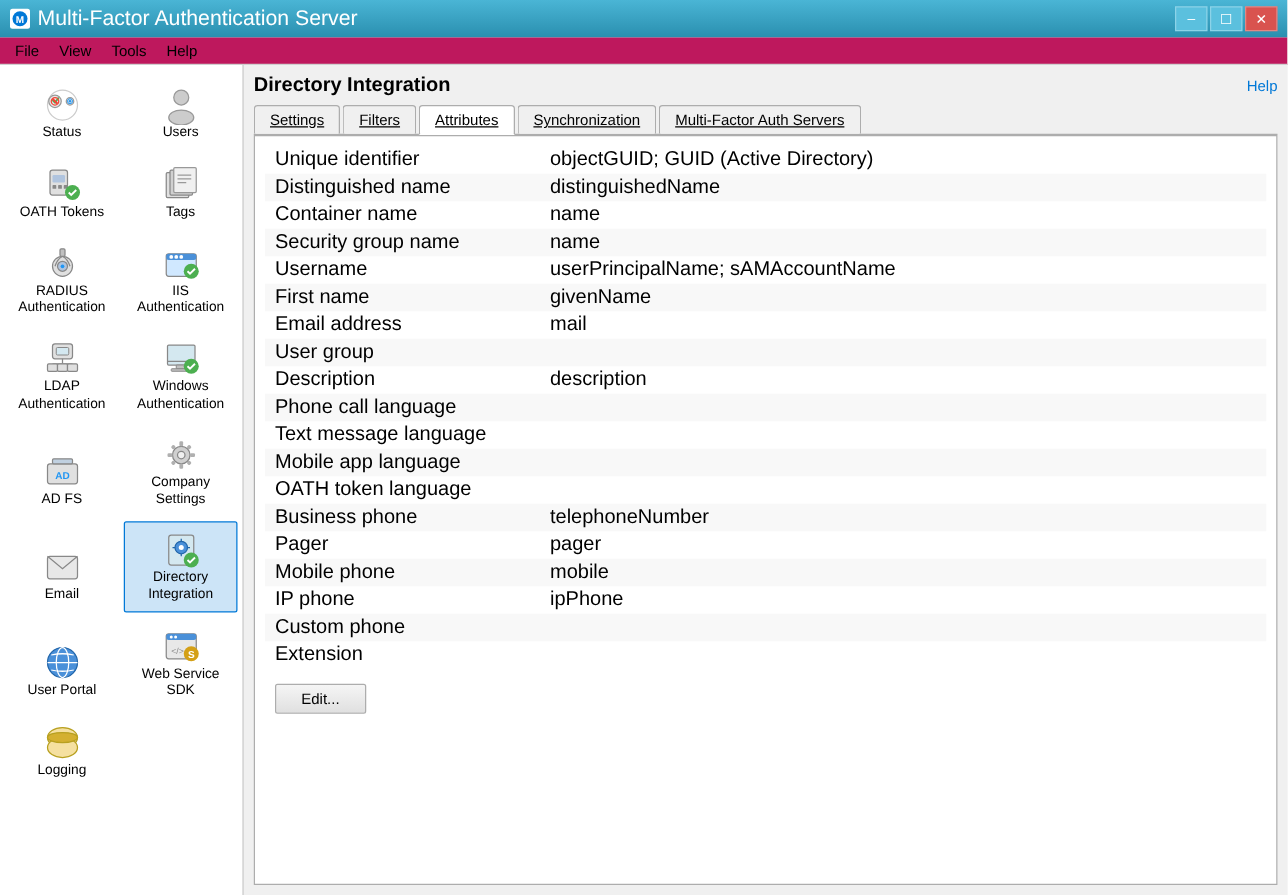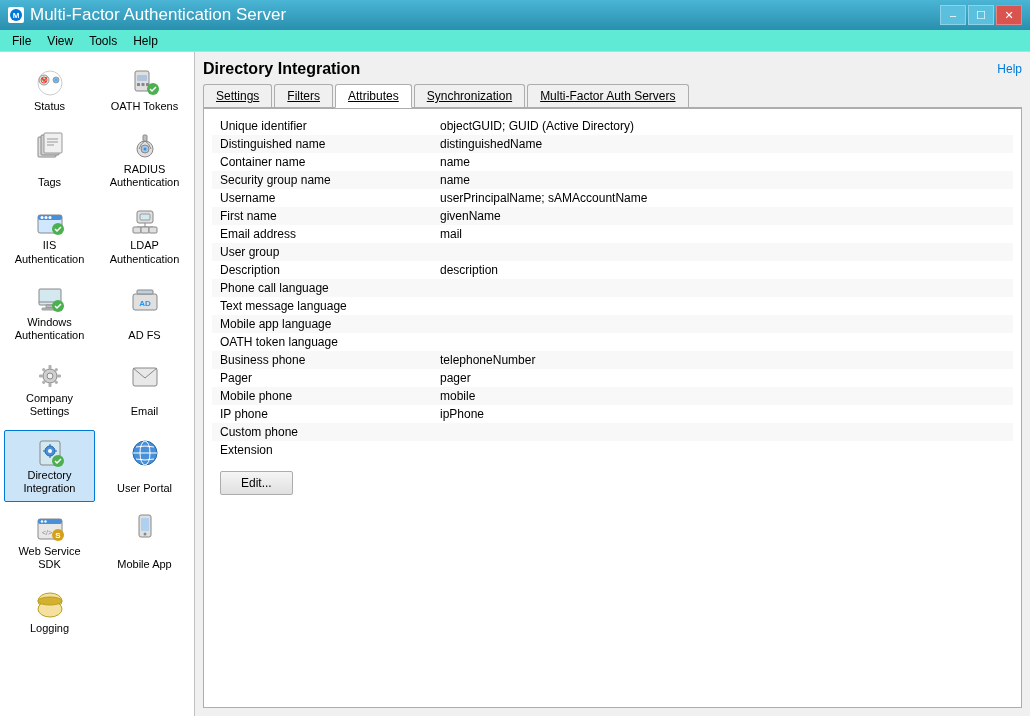--- a/index.html
+++ b/index.html
@@ -21,21 +21,21 @@
     .title-bar-title { font-size: 17px; font-weight: normal; color: white; }
     .title-bar-controls { display: flex; gap: 2px; }
     .title-bar-btn {
       width: 26px; height: 20px; background: #5bc0de; border: 1px solid rgba(255,255,255,0.3);
       color: white; font-size: 11px; cursor: pointer; display: flex; align-items: center; justify-content: center;
     }
     .title-bar-btn.close { background: #d9534f; }
 
     
     .menu-bar {
-      background: #5eead4;
+      background: #be185d;
       height: 22px;
       display: flex;
       align-items: center;
       padding: 0 4px;
       border-bottom: 1px solid #d0d0d0;
     }
     .menu-item {
       padding: 2px 8px;
       font-size: 12px;
       cursor: pointer;
@@ -59,21 +59,21 @@
     .sidebar-grid {
       display: grid;
       grid-template-columns: 1fr 1fr;
       gap: 4px;
       width: 100%;
     }
     .sidebar-item {
       display: flex;
       flex-direction: column;
       align-items: center;
-      justify-content: space-between;
+      justify-content: flex-end;
       padding: 6px 4px;
       cursor: pointer;
       border: 1px solid transparent;
       border-radius: 2px;
       text-align: center;
       min-height: 60px;
     }
     .sidebar-item.active { background: #cce4f7; border-color: #0078d7; }
     .sidebar-item-label { font-size: 11px; color: #000; line-height: 1.2; }
 
@@ -122,21 +122,21 @@
       overflow-y: auto;
     }
 
     
     .attributes-table {
       width: 100%;
       border-collapse: collapse;
     }
     .attributes-table tr td {
       padding: 2px 8px;
-      font-size: 12px;
+      font-size: 16px;
       vertical-align: top;
     }
     .attributes-table tr td:first-child {
       width: 220px;
       color: #000;
     }
     .attributes-table tr td:last-child {
       color: #000;
     }
     .attributes-table tr:nth-child(even) { background: #f8f8f8; }
@@ -194,20 +194,27 @@
           <path d="M8 12 L10 14 L13 10" stroke="#4caf50" stroke-width="1.5" fill="none"></path>
           <circle cx="10" cy="13" r="3" fill="none" stroke="#f44336" stroke-width="1"></circle>
           <line x1="8" y1="11" x2="12" y2="15" stroke="#f44336" stroke-width="1.5"></line>
           <circle cx="22" cy="13" r="3" fill="#e8e8e8" stroke="#999" stroke-width="1"></circle>
           <circle cx="22" cy="13" r="1" fill="#2196f3"></circle>
           <circle cx="22" cy="13" r="2" fill="none" stroke="#2196f3" stroke-width="0.8"></circle>
         </svg>
         <span class="sidebar-item-label">Status</span>
       </div>
 
+      <div class="sidebar-item">
+        <svg class="nav-icon" viewBox="0 0 32 32">
+          <circle cx="16" cy="10" r="6" fill="#ccc" stroke="#999" stroke-width="1"></circle>
+          <ellipse cx="16" cy="26" rx="10" ry="6" fill="#ccc" stroke="#999" stroke-width="1"></ellipse>
+        </svg>
+        <span class="sidebar-item-label">Users</span>
+      </div>
 
       <div class="sidebar-item">
         <svg class="nav-icon" viewBox="0 0 32 32">
           <rect x="6" y="4" width="14" height="20" rx="2" fill="#e0e0e0" stroke="#888" stroke-width="1"></rect>
           <rect x="8" y="8" width="10" height="6" rx="1" fill="#b0c4de"></rect>
           <rect x="8" y="16" width="3" height="3" rx="0.5" fill="#888"></rect>
           <rect x="12.5" y="16" width="3" height="3" rx="0.5" fill="#888"></rect>
           <rect x="17" y="16" width="3" height="3" rx="0.5" fill="#888"></rect>
           <circle cx="24" cy="22" r="6" fill="#4caf50"></circle>
           <path d="M21 22 L23 24 L27 20" stroke="white" stroke-width="1.5" fill="none"></path>
@@ -342,28 +349,20 @@
           <rect x="4" y="6" width="24" height="5" rx="2" fill="#4a90d9"></rect>
           <circle cx="8" cy="8.5" r="1.2" fill="white"></circle>
           <circle cx="11.5" cy="8.5" r="1.2" fill="white"></circle>
           <text x="8" y="22" font-size="7" fill="#888">&lt;/&gt;</text>
           <circle cx="24" cy="22" r="6" fill="#d4a017"></circle>
           <text x="24" y="25" text-anchor="middle" font-size="8" fill="white" font-weight="bold">S</text>
         </svg>
         <span class="sidebar-item-label">Web Service SDK</span>
       </div>
 
-      <div class="sidebar-item">
-        <svg class="nav-icon" viewBox="0 0 32 32">
-          <rect x="10" y="2" width="12" height="22" rx="2" fill="#e0e0e0" stroke="#888" stroke-width="1"></rect>
-          <rect x="12" y="5" width="8" height="13" rx="0.5" fill="#b0d0f0"></rect>
-          <circle cx="16" cy="21" r="1.5" fill="#888"></circle>
-        </svg>
-        <span class="sidebar-item-label">Mobile App</span>
-      </div>
 
       <div class="sidebar-item">
         <svg class="nav-icon" viewBox="0 0 32 32">
           <ellipse cx="16" cy="12" rx="12" ry="8" fill="#f5e0a0" stroke="#b8a020" stroke-width="1"></ellipse>
           <ellipse cx="16" cy="20" rx="12" ry="8" fill="#f5e0a0" stroke="#b8a020" stroke-width="1"></ellipse>
           <ellipse cx="16" cy="12" rx="12" ry="4" fill="#d4b030" stroke="#b8a020" stroke-width="1"></ellipse>
         </svg>
         <span class="sidebar-item-label">Logging</span>
       </div>
 

